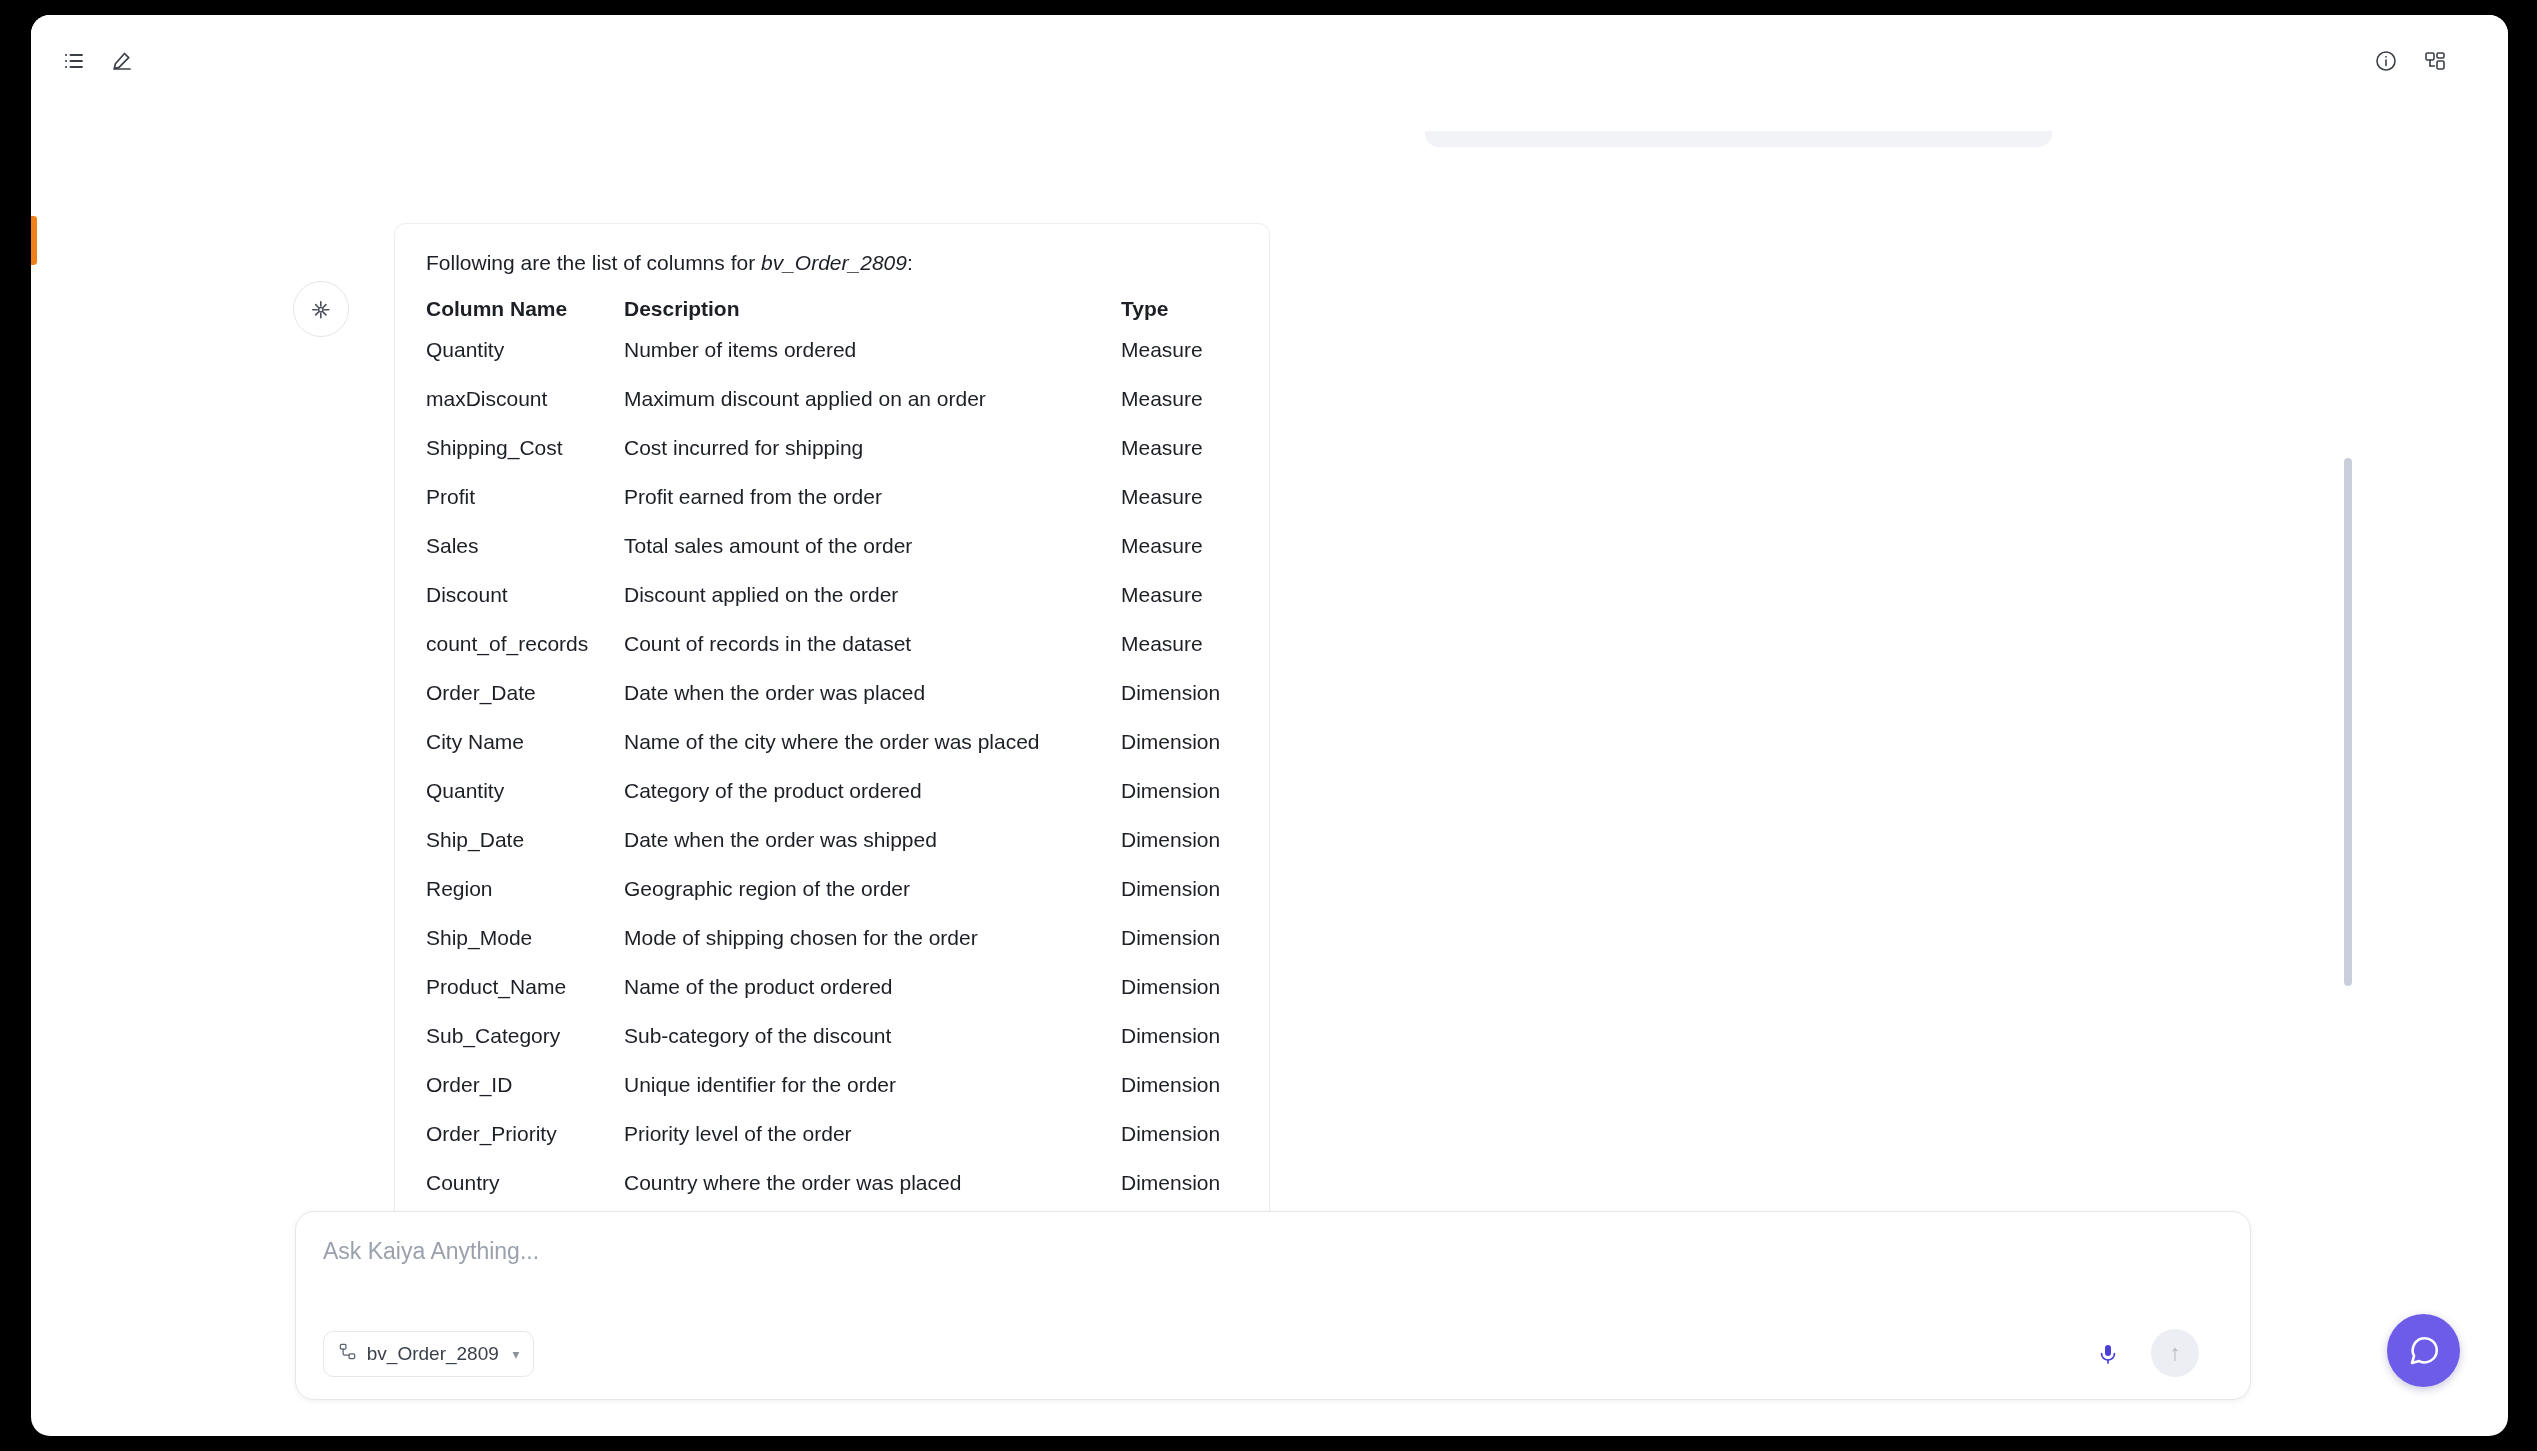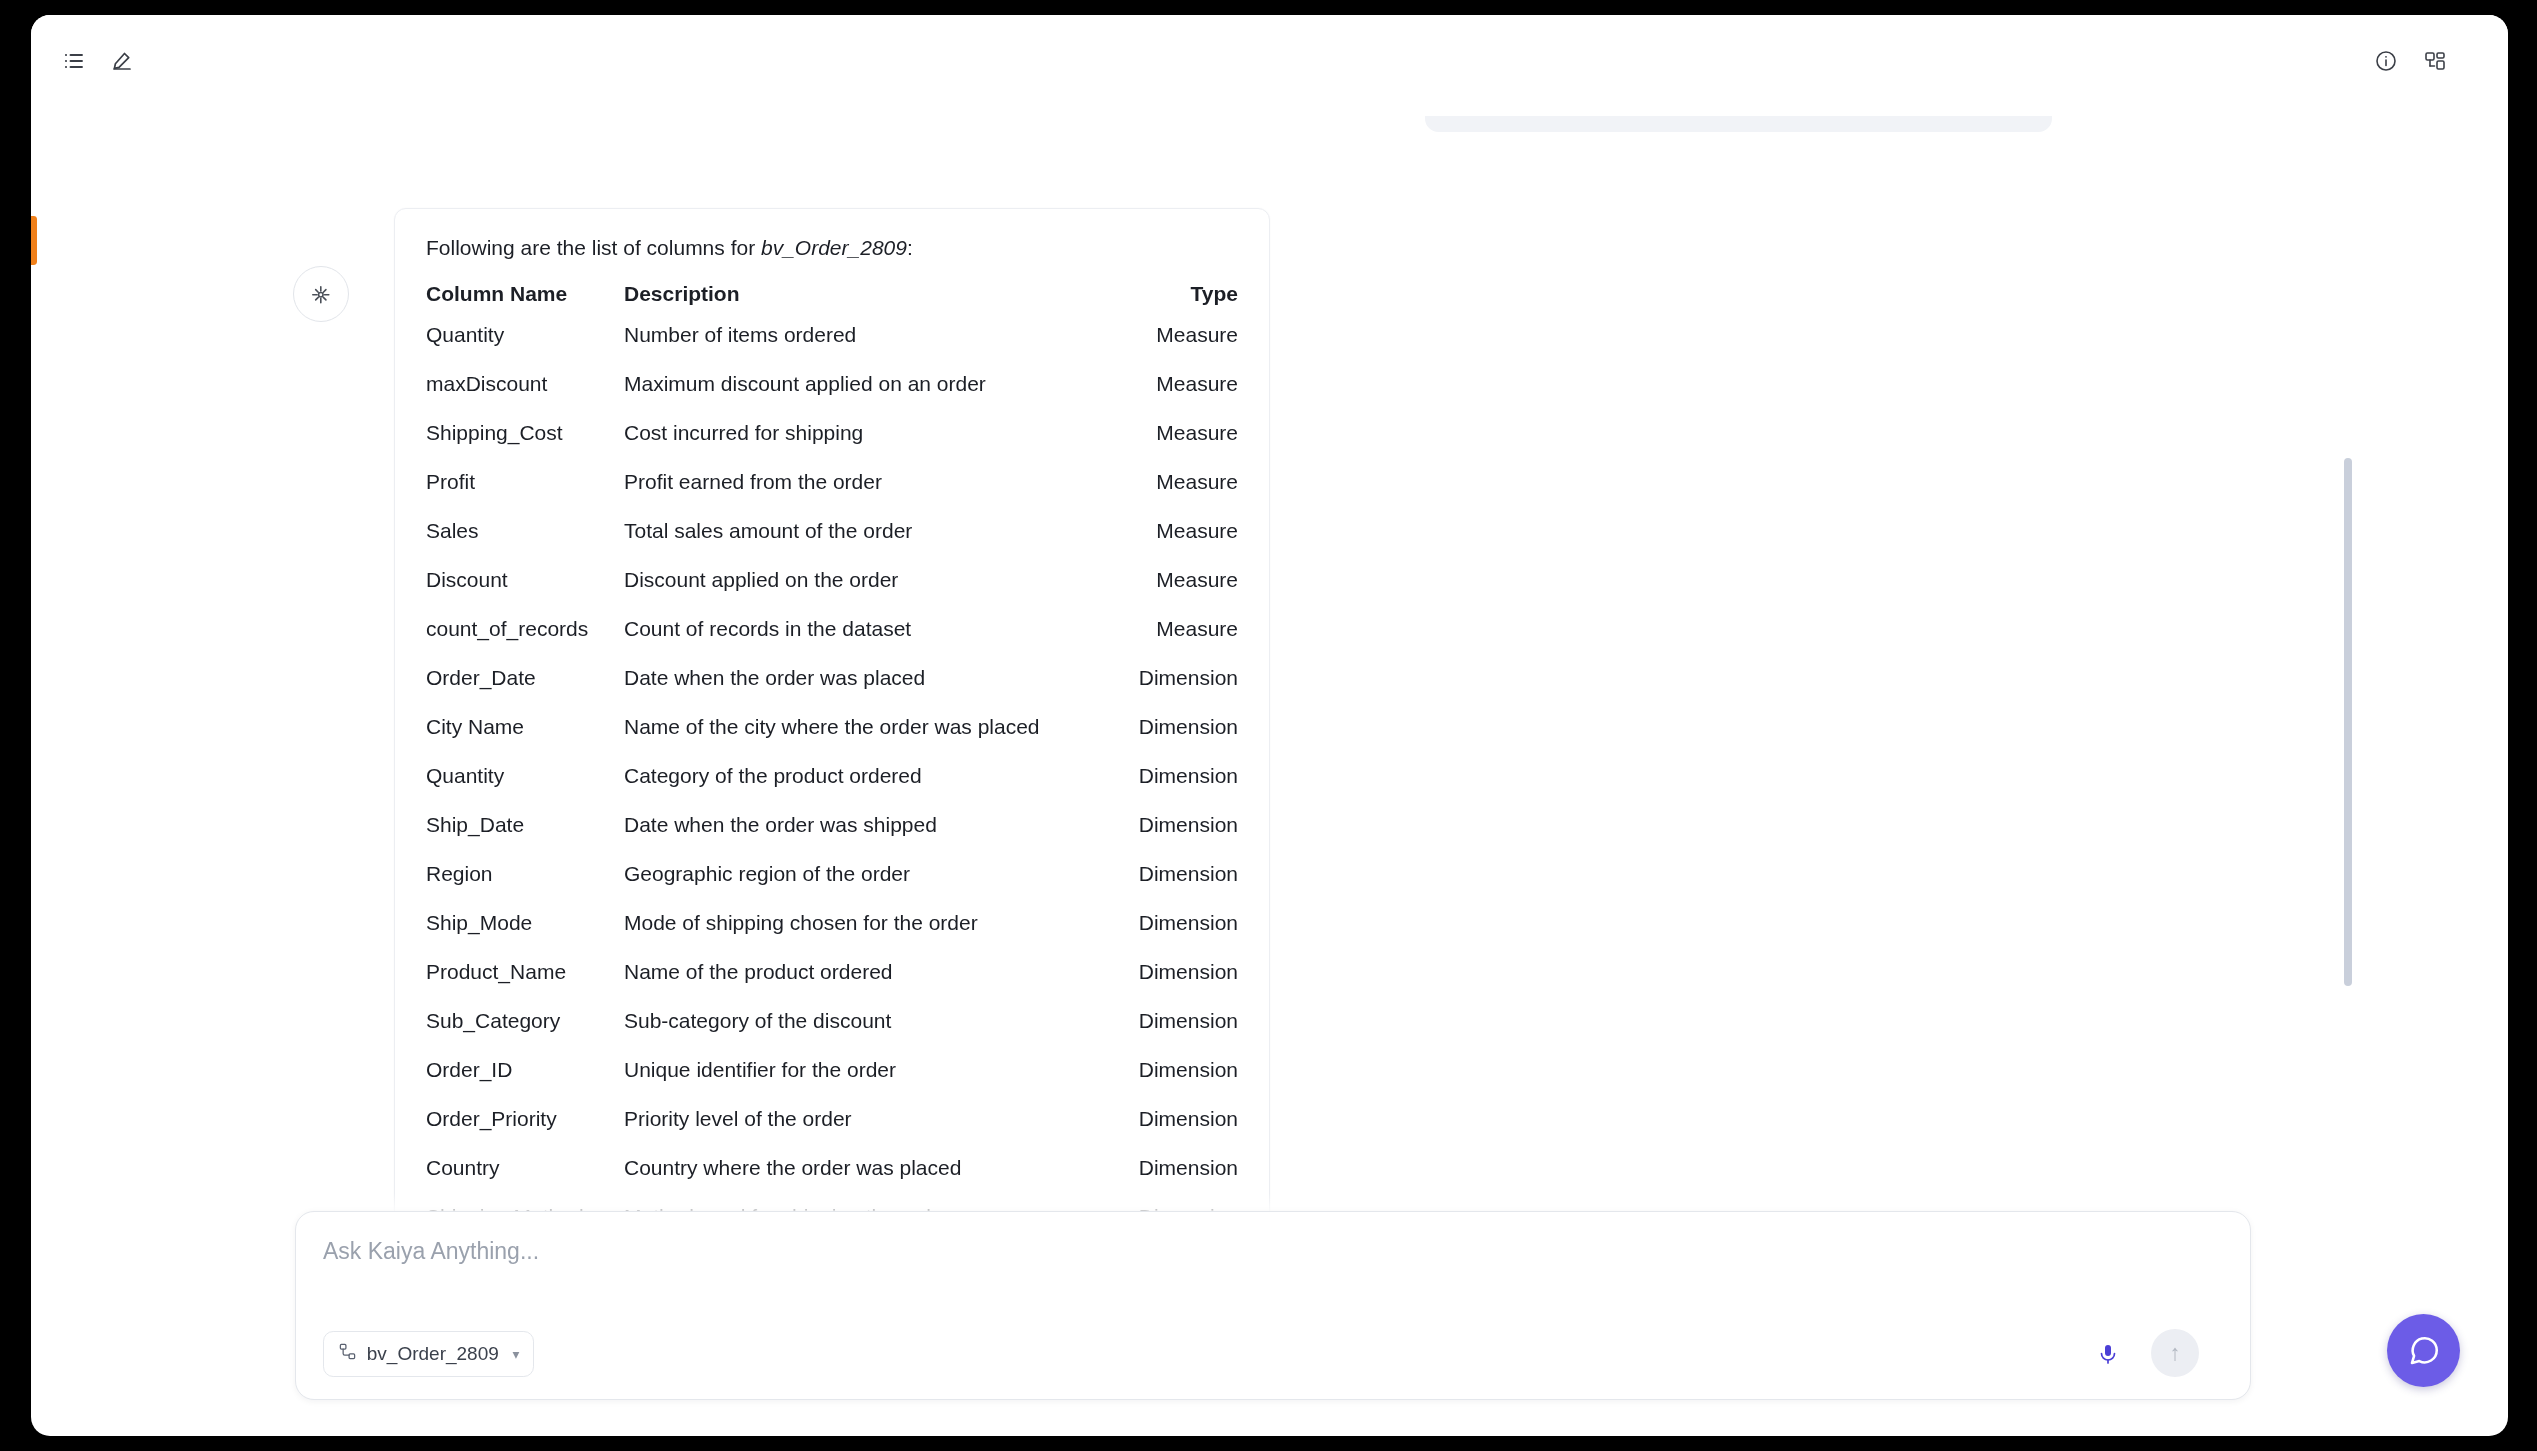--- a/index.html
+++ b/index.html
@@ -47,21 +47,21 @@
     top: 201px;
     width: 6px;
     height: 49px;
     background: #f0801a;
     border-radius: 0 3.4px 3.4px 0;
   }
 
   
   .chat-area {
     position: absolute;
-    left: 0; top: 101px;
+    left: 0; top: 116px;
     width: 2281px;
     height: 1099px;
     overflow: hidden;
   }
   .user-bubble {
     position: absolute;
     right: 260px;
     top: -48px;
     background: #f1f3f7;
     border-radius: 13.6px;
@@ -120,21 +120,21 @@
     white-space: nowrap;
   }
   table.cols td {
     text-align: left;
     padding: 0 0 25px 0;
     white-space: nowrap;
     vertical-align: top;
   }
   table.cols th:nth-child(1), table.cols td:nth-child(1) { width: 198px; padding-right: 5.1px; }
   table.cols th:nth-child(2), table.cols td:nth-child(2) { width: 497px; padding-right: 5.1px; }
-  table.cols th:nth-child(3), table.cols td:nth-child(3) { width: auto; text-align: right; }
+  table.cols th:nth-child(3), table.cols td:nth-child(3) { width: auto; }
 
   
   .chat-fade {
     position: absolute;
     left: 0; bottom: 0;
     width: 100%;
     height: 22px;
     background: linear-gradient(to bottom, rgba(255,255,255,0), #ffffff);
     pointer-events: none;
   }

